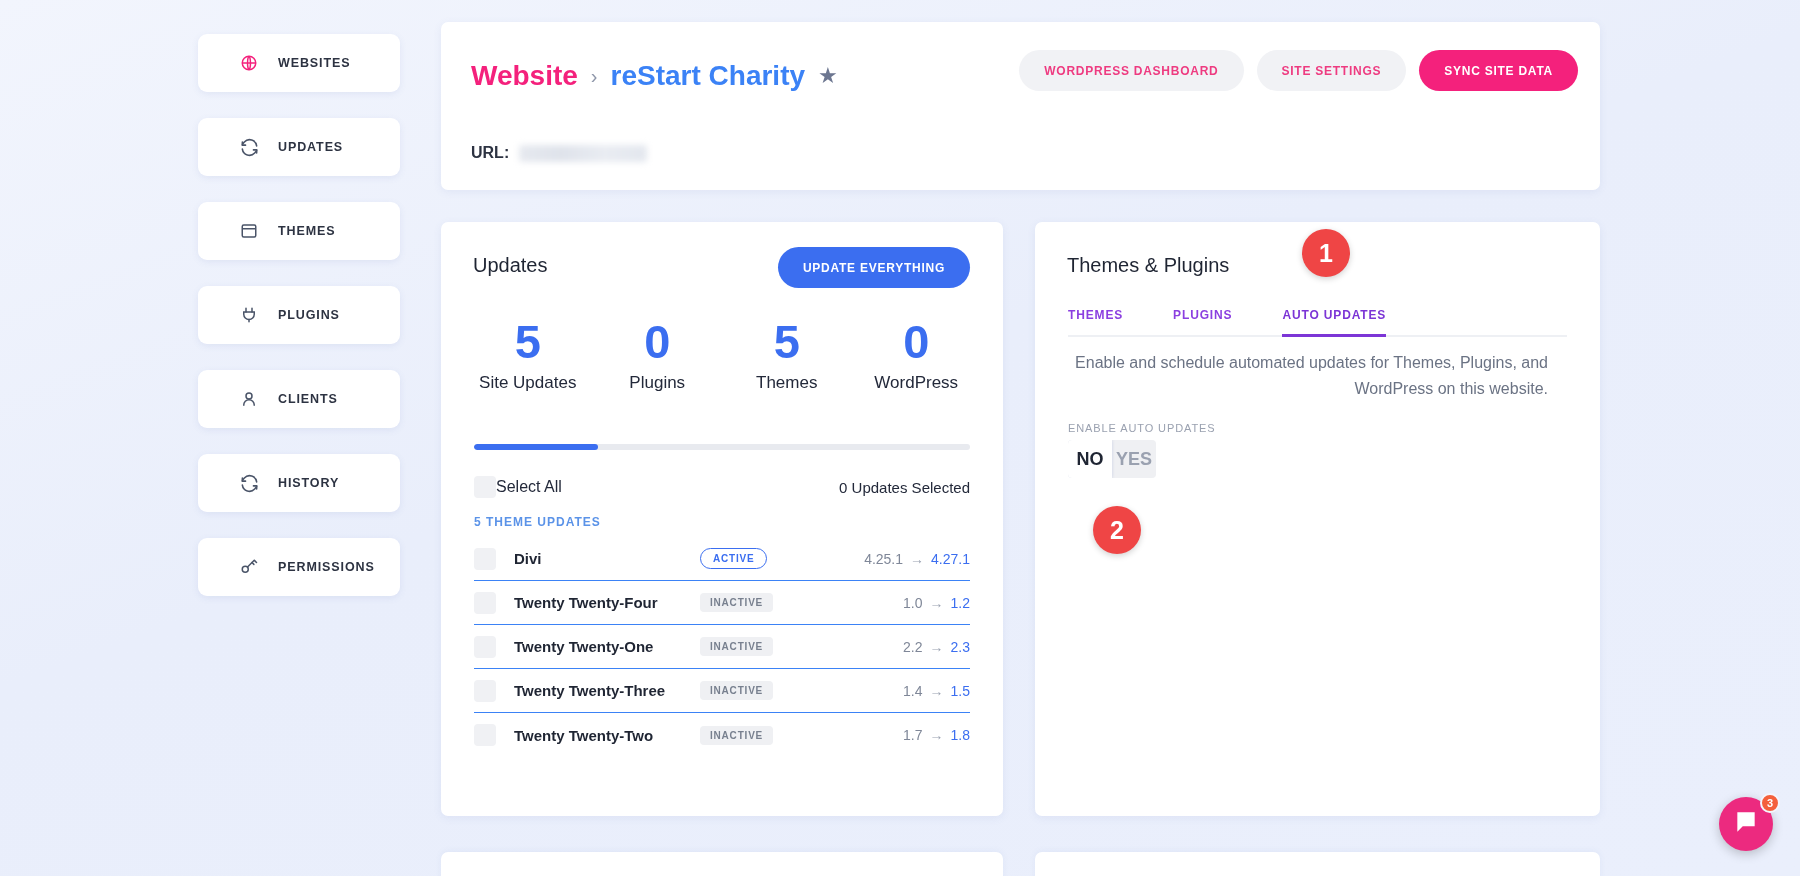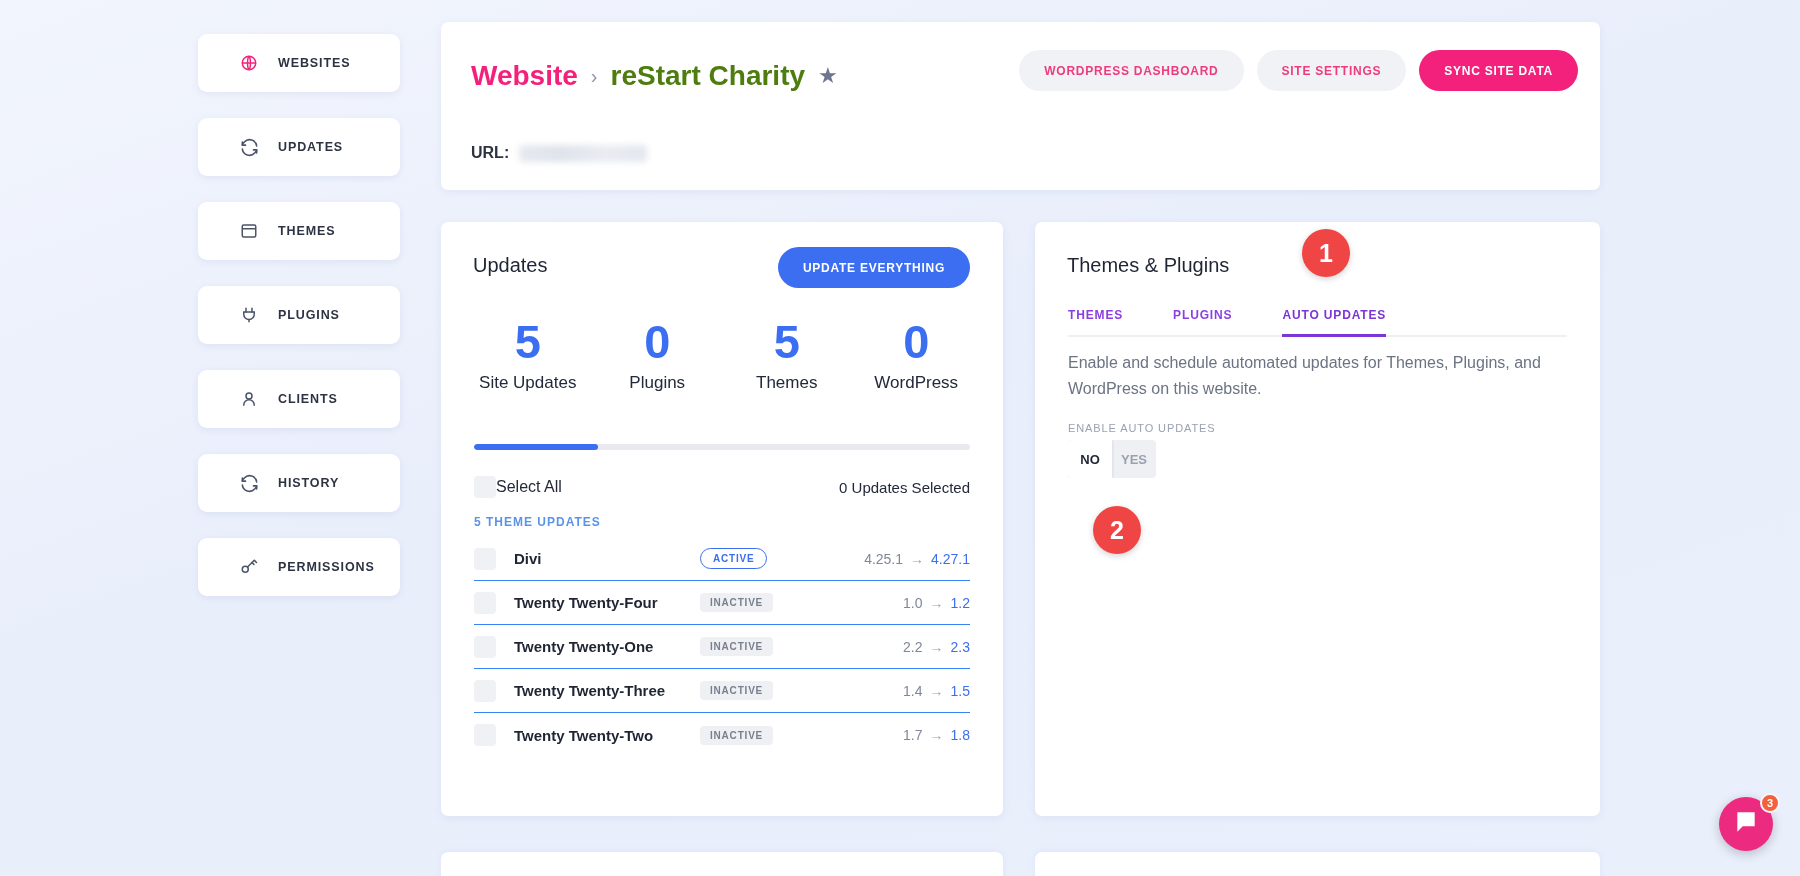--- a/index.html
+++ b/index.html
@@ -61,21 +61,21 @@
     left: 30px; top: 38px;
     display: flex; align-items: center;
     gap: 13px;
   }
   .bc-root {
     font-size: 28px; font-weight: bold;
     color: #f4217c;
     cursor: pointer;
   }
   .bc-sep { font-size: 20px; color: #8d95a8; }
-  .bc-current { font-size: 28px; font-weight: bold; color: #4d7c0f; }
+  .bc-current { font-size: 28px; font-weight: bold; color: #3b82f6; }
   .bc-star { color: #6c7690; font-size: 22px; line-height: 1; cursor: pointer; }
 
   #urlrow {
     position: absolute;
     left: 30px; top: 122px;
     display: flex; align-items: center; gap: 10px;
   }
   #urlrow .lbl { font-size: 16px; font-weight: bold; color: #2d3342; }
   #urlblur {
     width: 128px; height: 17px;
@@ -111,20 +111,21 @@
     border-radius: 7px;
     box-shadow: 0 2px 9px rgba(90,110,180,.09);
   }
   #tpcard {
     position: absolute;
     left: 1035px; top: 222px;
     width: 565px; height: 594px;
     background: #fff;
     border-radius: 7px;
     box-shadow: 0 2px 9px rgba(90,110,180,.09);
+    text-align: right;
   }
 
   .card-title {
     position: absolute;
     left: 32px; top: 32px;
     font-size: 20px; color: #1f2533;
   }
   #updatebtn {
     position: absolute;
     right: 33px; top: 25px;
@@ -275,21 +276,21 @@
     left: 33px; top: 218px;
     display: flex;
     border-radius: 4px;
     overflow: hidden;
     background: #eff0f3;
     width: 88px; height: 38px;
   }
   #toggle .opt {
     flex: 1;
     display: flex; align-items: center; justify-content: center;
-    font-size: 13px; font-weight: bold;
+    font-size: 18px; font-weight: bold;
     color: #9aa1b0;
     cursor: pointer;
   }
   #toggle .opt.on {
     background: #ffffff;
     color: #1f2533;
     box-shadow: 0 0 3px rgba(90,110,180,.25);
   }
 
   .anno {

